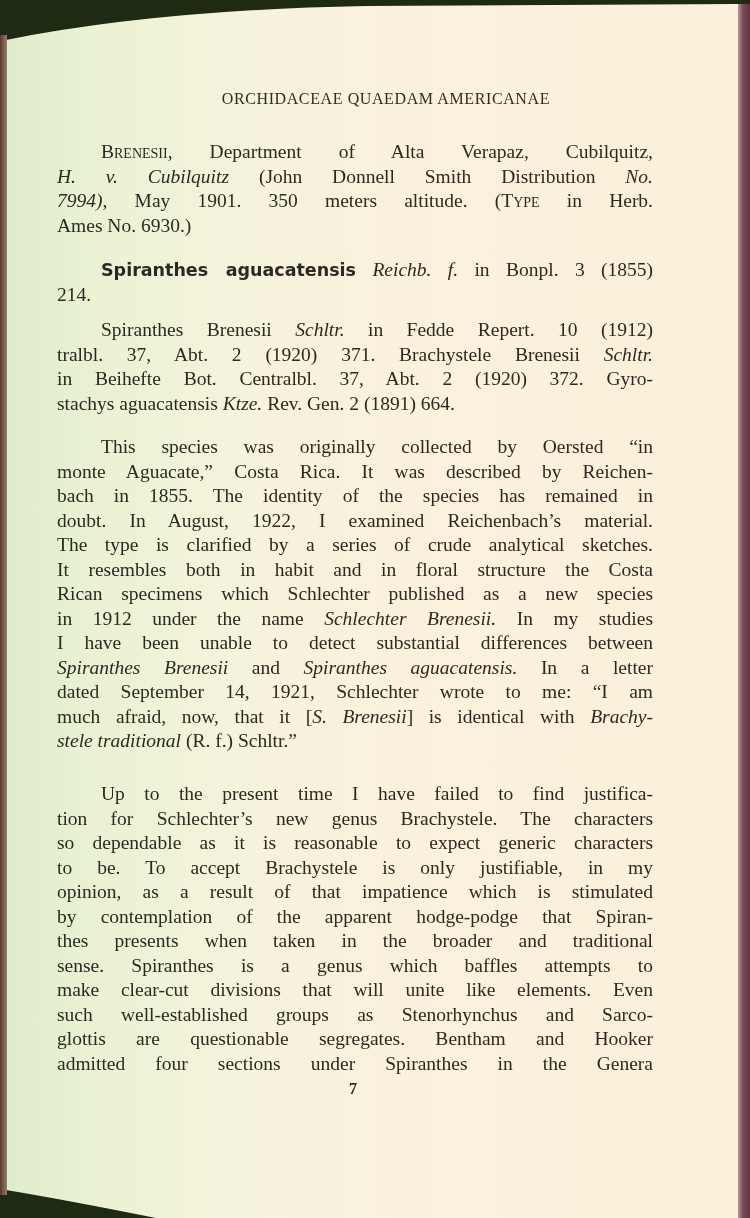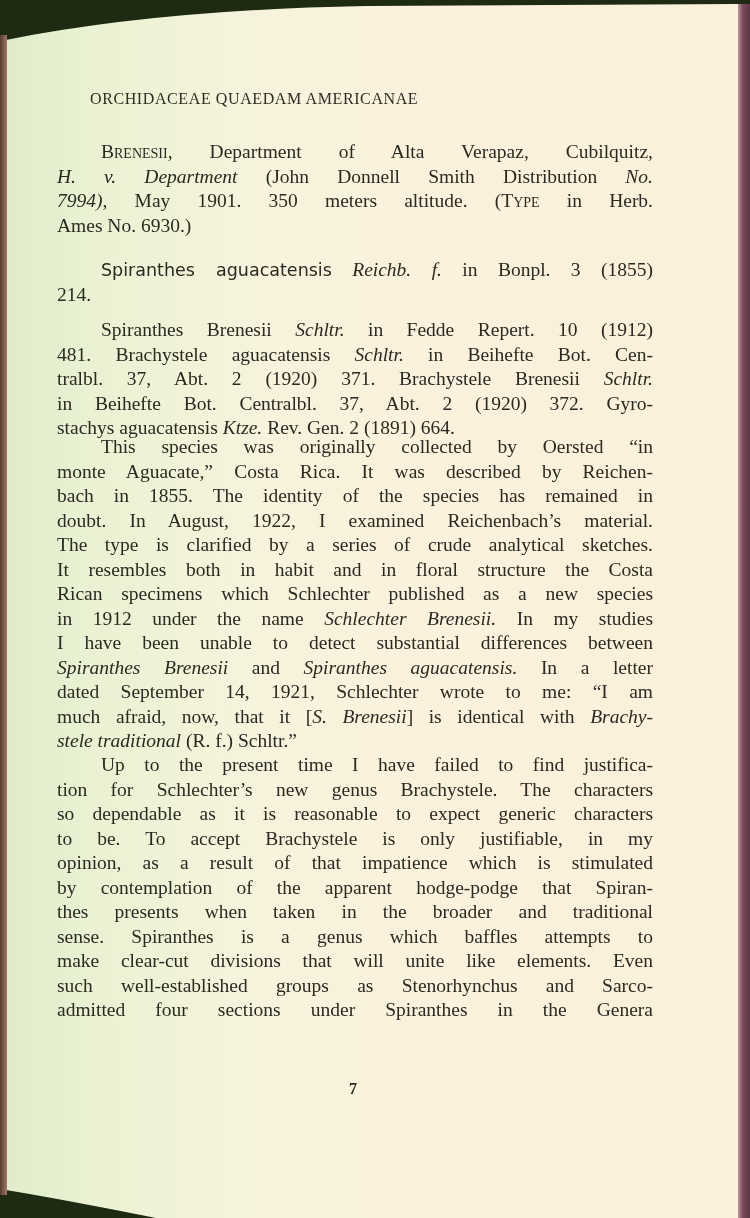--- a/index.html
+++ b/index.html
@@ -22,88 +22,88 @@
   }
   .content {
     position: absolute; left: 57px; top: 0; width: 596px;
     font-family: "Liberation Serif", "DejaVu Serif", serif;
     color: #2b2a22;
     font-size: 19.5px;
     line-height: 24.5px;
   }
   .running-head {
     position: absolute; left: 90px; top: 90px; width: 460px;
-    text-align: left; font-size: 16px; letter-spacing: 0.6px;
+    text-align: right; font-size: 16px; letter-spacing: 0.6px;
     font-family: "Liberation Serif", serif; color: #2e2d25;
   }
   .para {
     position: absolute; left: 0; width: 596px; margin: 0;
     text-align: justify; text-align-last: left;
   }
   .sc { font-variant: small-caps; }
   .it { font-style: italic; }
-  .bold { font-weight: normal; font-family: "DejaVu Sans", sans-serif; font-size: 17.5px; }
+  .bold { font-weight: bold; font-family: "DejaVu Sans", sans-serif; font-size: 17.5px; }
   .folio {
     position: absolute; left: 349px; top: 1080px; font-size: 16px; font-weight: bold;
     font-family: "Liberation Serif", serif; color: #2e2d25;
   }
   .line { display: block; white-space: nowrap; text-align: justify; text-align-last: justify; }
   .line.last { text-align-last: left; }
   .line.ind { padding-left: 44px; }
 </style>
 </head>
 <body>
 
 <div class="page"></div>
 <div class="spine-left"></div>
 <div class="edge-right"></div>
 
 <div class="running-head">ORCHIDACEAE QUAEDAM AMERICANAE</div>
 
 <div class="content">
   <div class="para" style="top:140px;">
       <span class="line ind"><span class="sc">Brenesii</span><span>, Department of Alta Verapaz, Cubilquitz,</span></span>
-      <span class="line"><span class="it">H. v. Department</span><span> (John Donnell Smith Distribution </span><span class="it">No.</span></span>
+      <span class="line"><span class="it">H. v. Cubilquitz</span><span> (John Donnell Smith Distribution </span><span class="it">No.</span></span>
       <span class="line"><span class="it">7994)</span><span>, May 1901.  350 meters altitude.  (</span><span class="sc">Type</span><span> in Herb.</span></span>
       <span class="line last"><span>Ames No. 6930.)</span></span>
     </div>
   <div class="para" style="top:258px;">
       <span class="line ind"><span class="bold">Spiranthes aguacatensis</span><span>  </span><span class="it">Reichb. f.</span><span> in Bonpl. 3 (1855)</span></span>
       <span class="line last"><span>214.</span></span>
     </div>
   <div class="para" style="top:318px;">
       <span class="line ind"><span>Spiranthes Brenesii </span><span class="it">Schltr.</span><span> in Fedde Repert. 10 (1912)</span></span>
-      <span class="line"><span>481.  Brachystele aguacatensis </span><span class="it">Schltr.</span><span> in Beihefte Bot. Cen-</span></span>
       <span class="line"><span>tralbl. 37, Abt. 2 (1920) 371.  Brachystele Brenesii </span><span class="it">Schltr.</span></span>
       <span class="line"><span>in Beihefte Bot. Centralbl. 37, Abt. 2 (1920) 372.  Gyro-</span></span>
       <span class="line last"><span>stachys aguacatensis </span><span class="it">Ktze.</span><span> Rev. Gen. 2 (1891) 664.</span></span>
     </div>
   <div class="para" style="top:435px;">
       <span class="line ind"><span>This species was originally collected by Oersted “in</span></span>
       <span class="line"><span>monte Aguacate,” Costa Rica.  It was described by Reichen-</span></span>
       <span class="line"><span>bach in 1855.  The identity of the species has remained in</span></span>
       <span class="line"><span>doubt.  In August, 1922, I examined Reichenbach’s material.</span></span>
       <span class="line"><span>The type is clarified by a series of crude analytical sketches.</span></span>
       <span class="line"><span>It resembles both in habit and in floral structure the Costa</span></span>
       <span class="line"><span>Rican specimens which Schlechter published as a new species</span></span>
       <span class="line"><span>in 1912 under the name </span><span class="it">Schlechter Brenesii.</span><span>  In my studies</span></span>
       <span class="line"><span>I  have been unable to detect substantial differences between</span></span>
       <span class="line"><span class="it">Spiranthes Brenesii</span><span> and </span><span class="it">Spiranthes aguacatensis.</span><span>  In a letter</span></span>
       <span class="line"><span>dated September 14, 1921, Schlechter wrote to me: “I am</span></span>
       <span class="line"><span>much afraid, now, that it [</span><span class="it">S. Brenesii</span><span>] is identical with </span><span class="it">Brachy-</span></span>
       <span class="line last"><span class="it">stele traditional</span><span> (R. f.) Schltr.”</span></span>
     </div>
-  <div class="para" style="top:753px;font-family:Liberation Serif, serif;">
+  <div class="para" style="top:782px;font-family:Liberation Serif, serif;">
       <span class="line ind"><span>Up to the present time I have failed to find justifica-</span></span>
       <span class="line"><span>tion for Schlechter’s new genus Brachystele.  The characters</span></span>
       <span class="line"><span>so dependable as it is reasonable to expect generic characters</span></span>
       <span class="line"><span>to be.  To accept Brachystele is only justifiable, in my</span></span>
       <span class="line"><span>opinion, as a result of that impatience which is stimulated</span></span>
       <span class="line"><span>by contemplation of the apparent hodge-podge that Spiran-</span></span>
       <span class="line"><span>thes presents when taken in the broader and traditional</span></span>
       <span class="line"><span>sense.  Spiranthes is a genus which baffles attempts to</span></span>
       <span class="line"><span>make clear-cut divisions that will unite like elements.  Even</span></span>
       <span class="line"><span>such well-established groups as Stenorhynchus and Sarco-</span></span>
+      <span class="line"><span>glottis are questionable segregates.  Bentham and Hooker</span></span>
       <span class="line"><span>admitted four sections under Spiranthes in the Genera</span></span>
     </div>
 </div>
 
 <div class="folio">7</div>
 
 </body></html>

